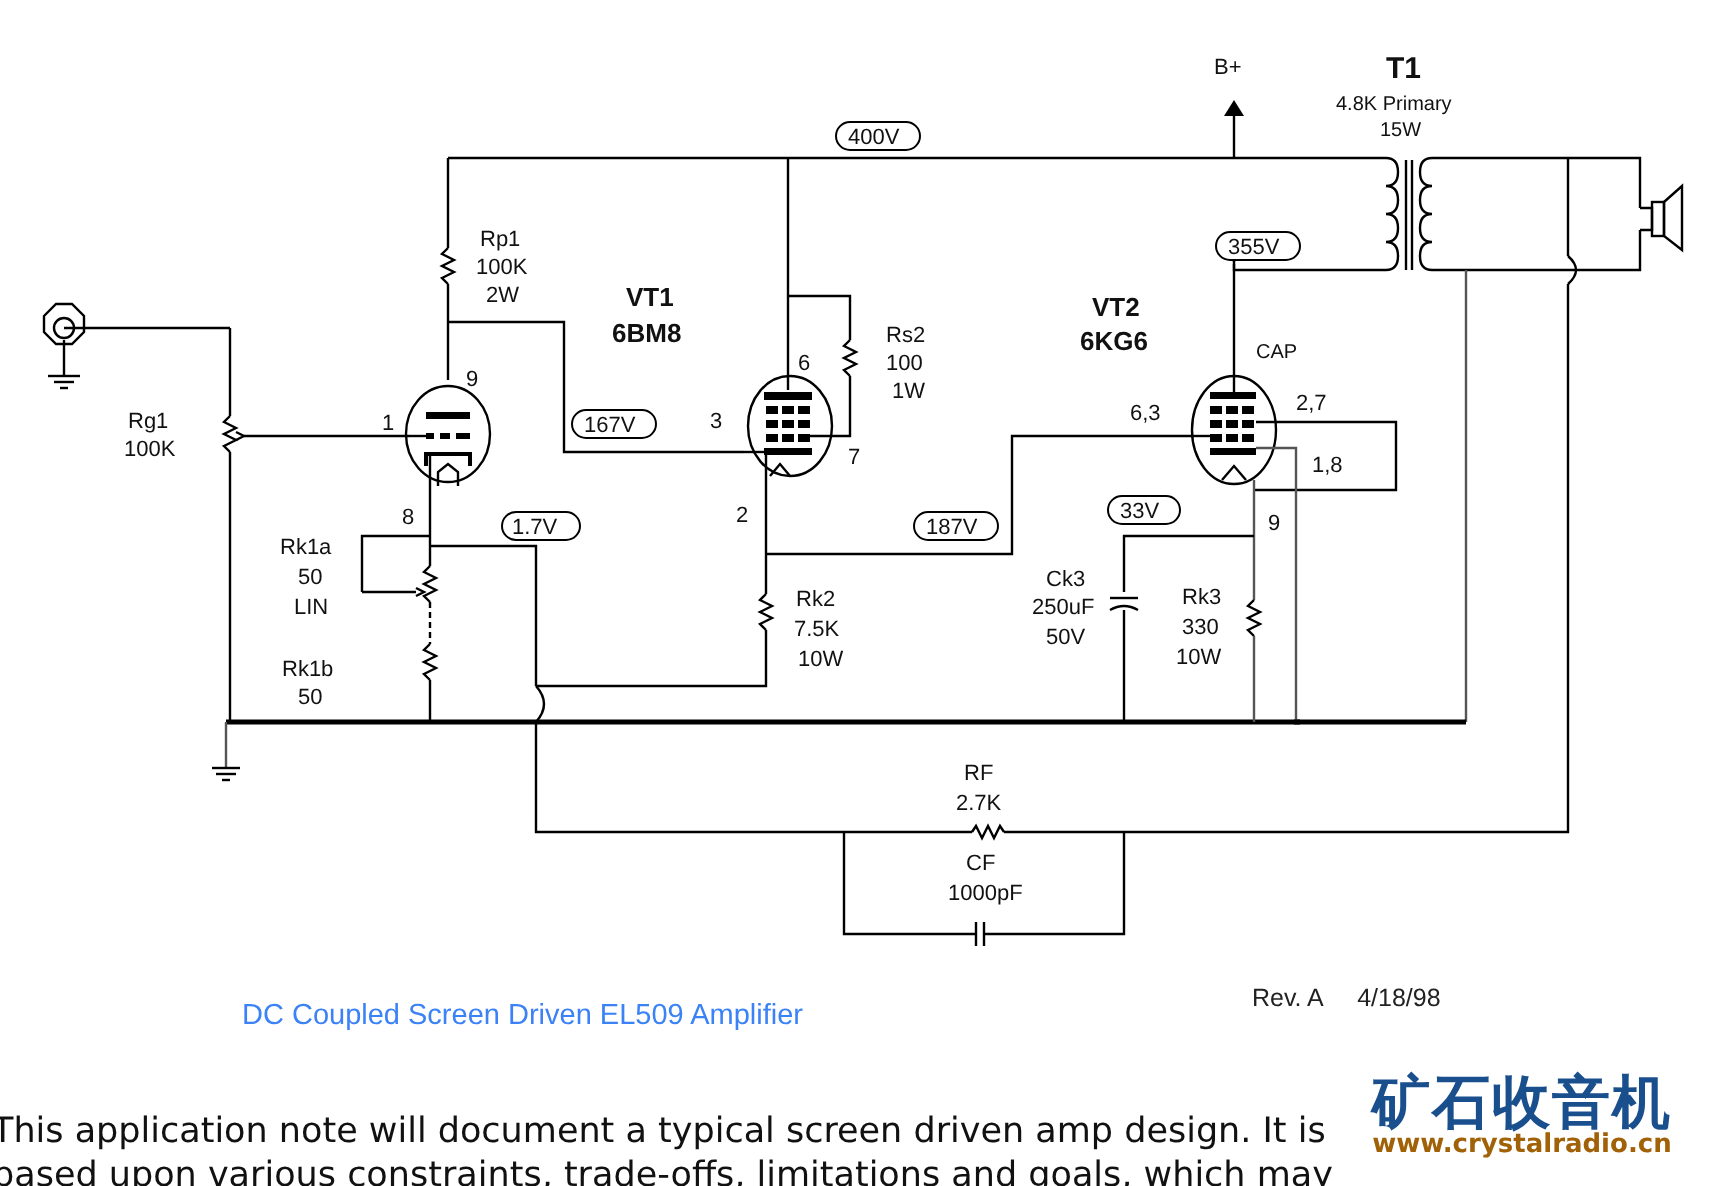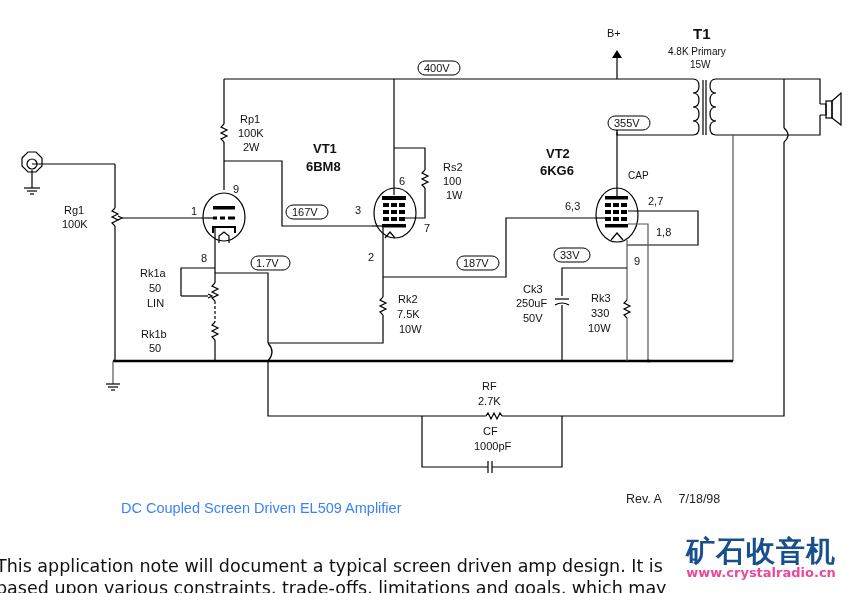--- a/index.html
+++ b/index.html
@@ -12,21 +12,21 @@
   .lbl-sm { font-family: "Liberation Sans", sans-serif; font-size: 10px; fill: #111; }
   .lbl-b { font-family: "Liberation Sans", sans-serif; font-size: 13px; font-weight: bold; fill: #111; }
   .lbl-t1 { font-family: "Liberation Sans", sans-serif; font-size: 15px; font-weight: bold; fill: #111; }
   .vbox { fill: #fff; stroke: #000; stroke-width: 1; }
   .title { position: absolute; left: 121px; top: 500px; font-size: 14.5px; color: #3b82f6; }
   .author { position: absolute; left: 626px; top: 490px; font-size: 12.5px; color: #222; text-align: center; line-height: 18px; }
   .author span { display: block; }
   .para { position: absolute; left: -4px; top: 555px; width: 860px; font-family: "DejaVu Sans", sans-serif; font-size: 17.5px; color: #111; line-height: 22px; white-space: nowrap; }
   .wm { position: absolute; left: 686px; top: 536px; text-align: center; }
   .wm-cn { font-family: "DejaVu Sans", sans-serif; font-size: 29px; font-weight: bold; color: #1a4f8e; letter-spacing: 1px; line-height: 30px; background: rgba(255,255,255,0.0); }
-  .wm-url { font-family: "DejaVu Sans", sans-serif; font-size: 13px; font-weight: bold; color: #ec4899; line-height: 14px; background: #fff; }
+  .wm-url { font-family: "DejaVu Sans", sans-serif; font-size: 13px; font-weight: bold; color: #a16207; line-height: 14px; background: #fff; }
 </style>
 </head>
 <body>
 
 <svg id="schematic" viewBox="0 0 856 480" xmlns="http://www.w3.org/2000/svg">
 
   <g>
     <polygon points="24,160 30,154 38,154 44,160 44,168 38,174 30,174 24,168" class="w" transform="translate(-2,-2)"></polygon>
     <circle cx="32" cy="164" r="5" class="w"></circle>
     <line x1="32" y1="164" x2="115" y2="164" class="w"></line>
@@ -255,21 +255,21 @@
   </g>
   <polyline points="492,467 562,467 562,416" class="w"></polyline>
   <text class="lbl" x="482" y="390">RF</text>
   <text class="lbl" x="478" y="405">2.7K</text>
   <text class="lbl" x="483" y="435">CF</text>
   <text class="lbl" x="474" y="450">1000pF</text>
 </svg>
 
 <div class="title">DC Coupled Screen Driven EL509 Amplifier</div>
 <div class="author">
-  <span style="white-space:pre;">Rev. A     7/18/98</span>
+  <span style="white-space:pre;">Rev. A     4/18/98</span>
 </div>
 
 <div class="para">
   <div>This application note will document a typical screen driven amp design.  It is</div>
   <div>based upon various constraints, trade-offs, limitations and goals, which may</div>
 </div>
 
 <div class="wm">
   <div class="wm-cn">矿石收音机</div>
   <div class="wm-url">www.crystalradio.cn</div>

